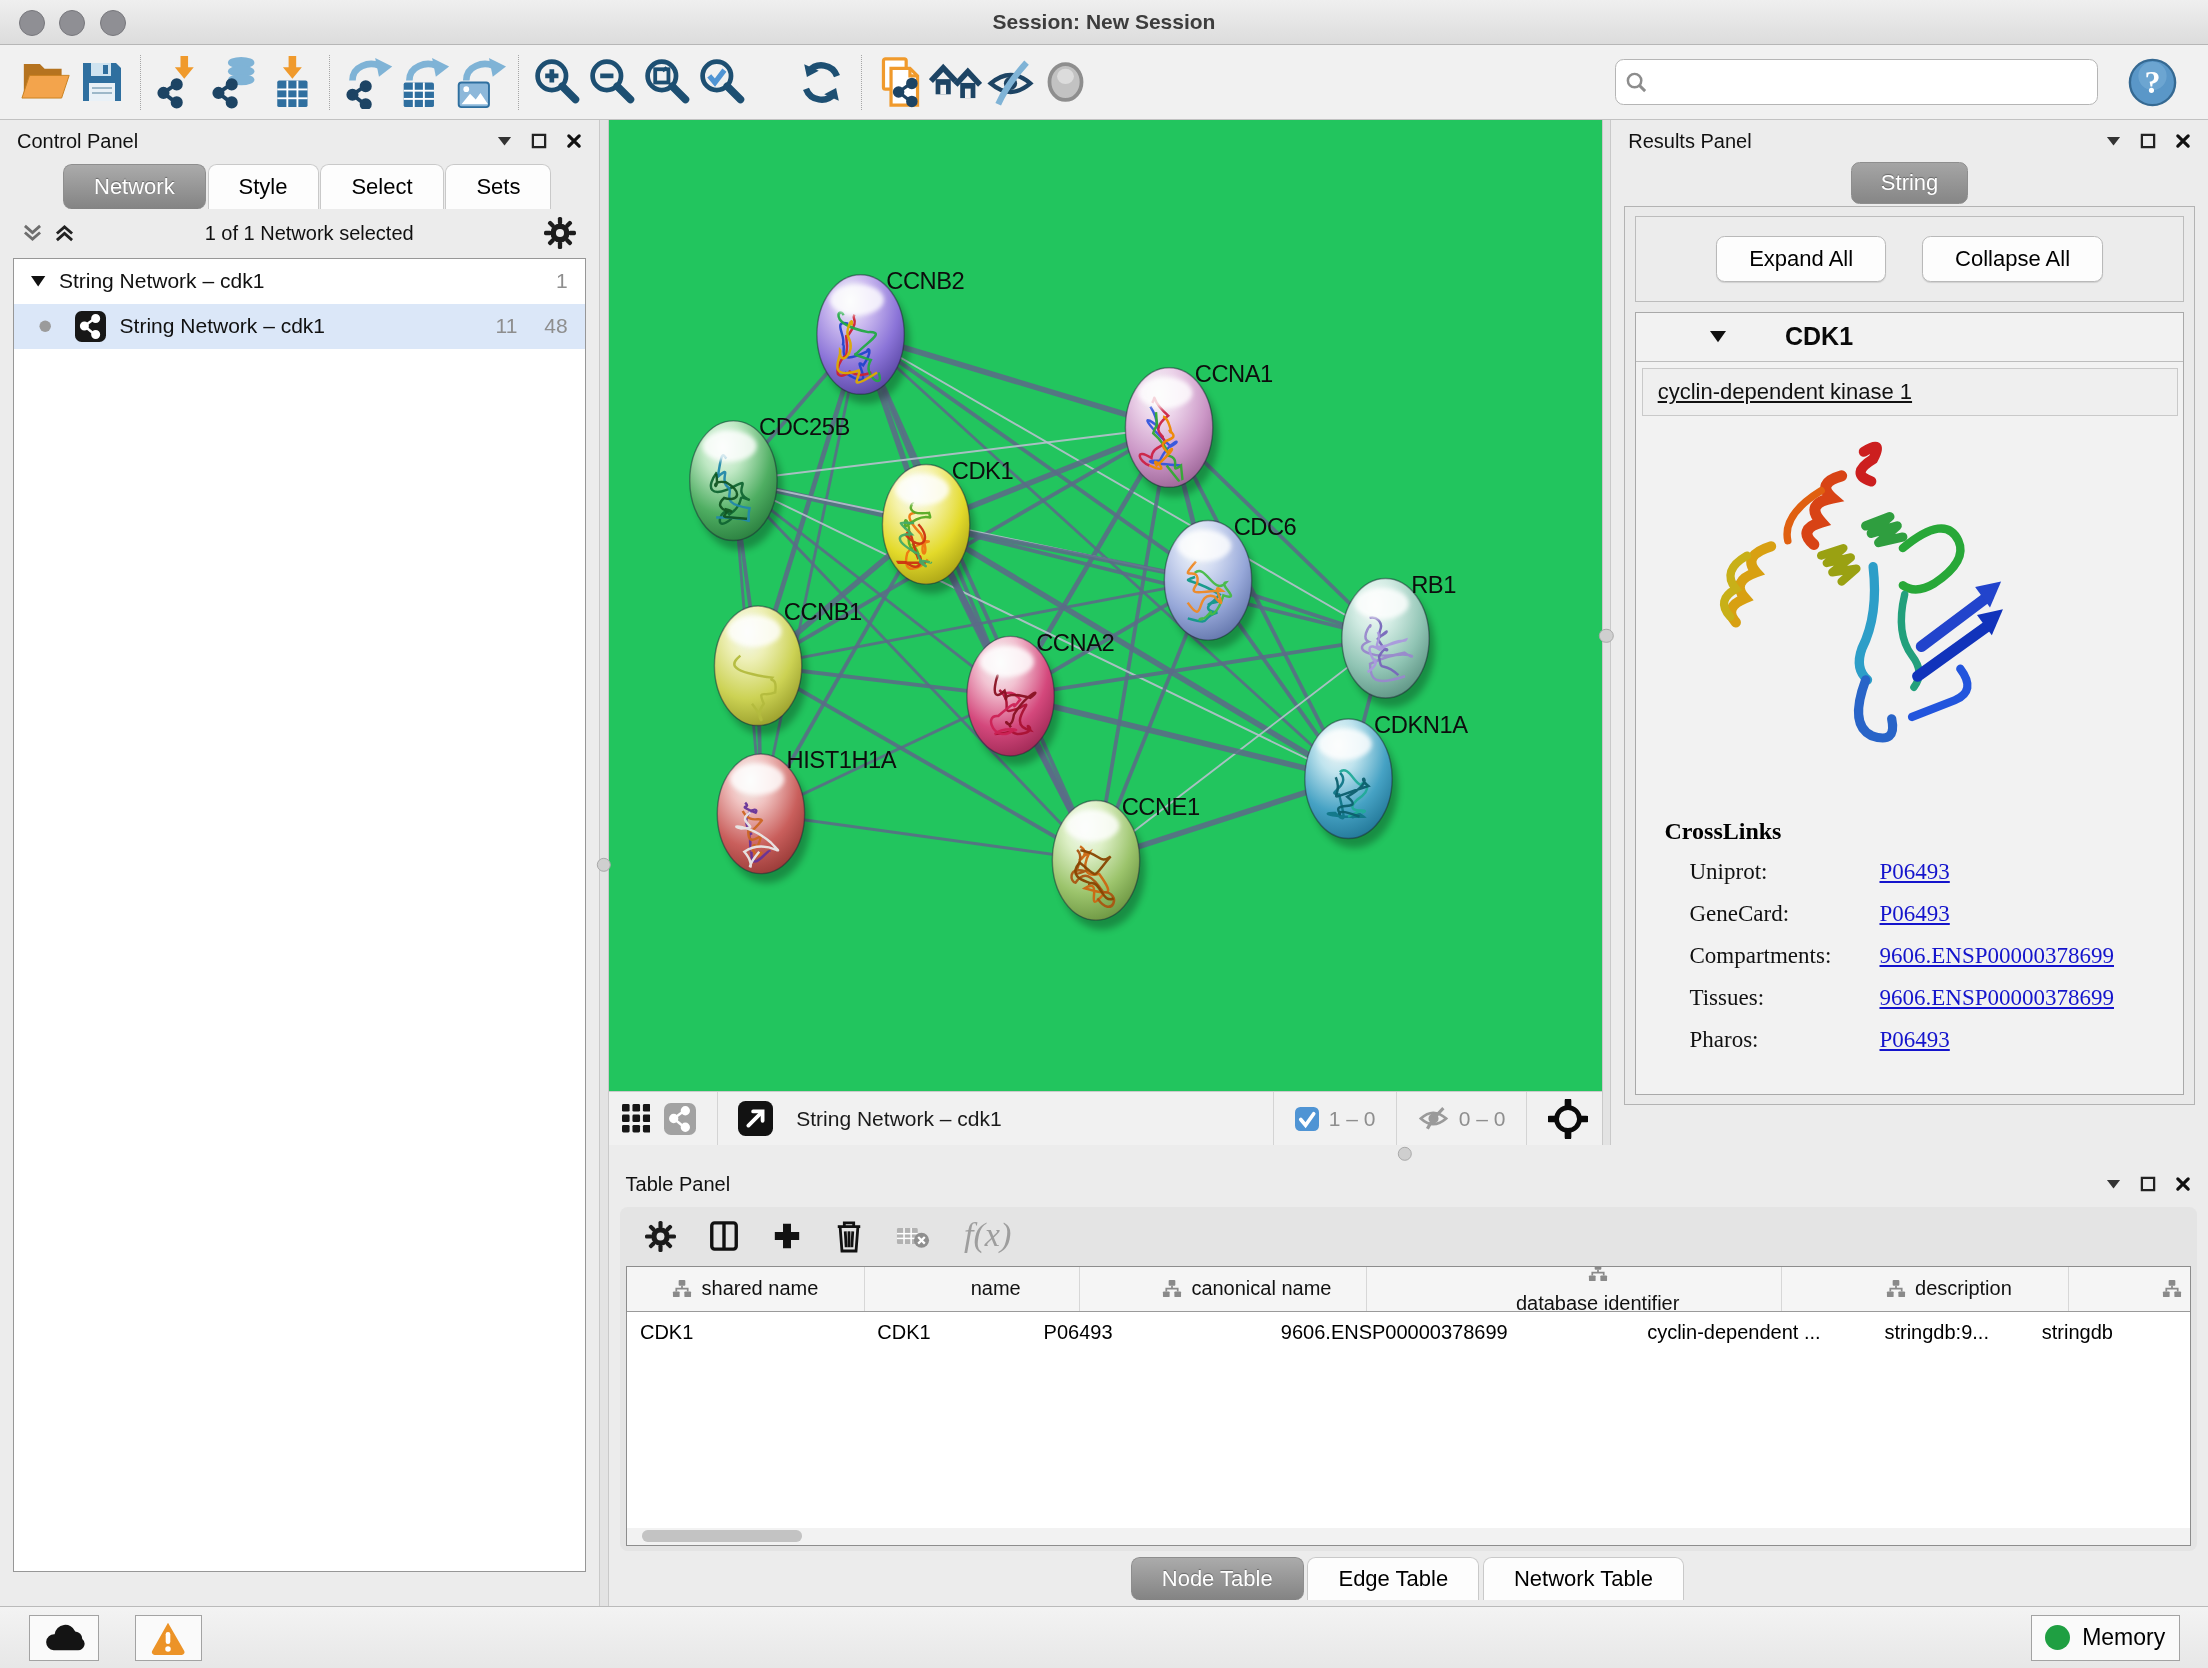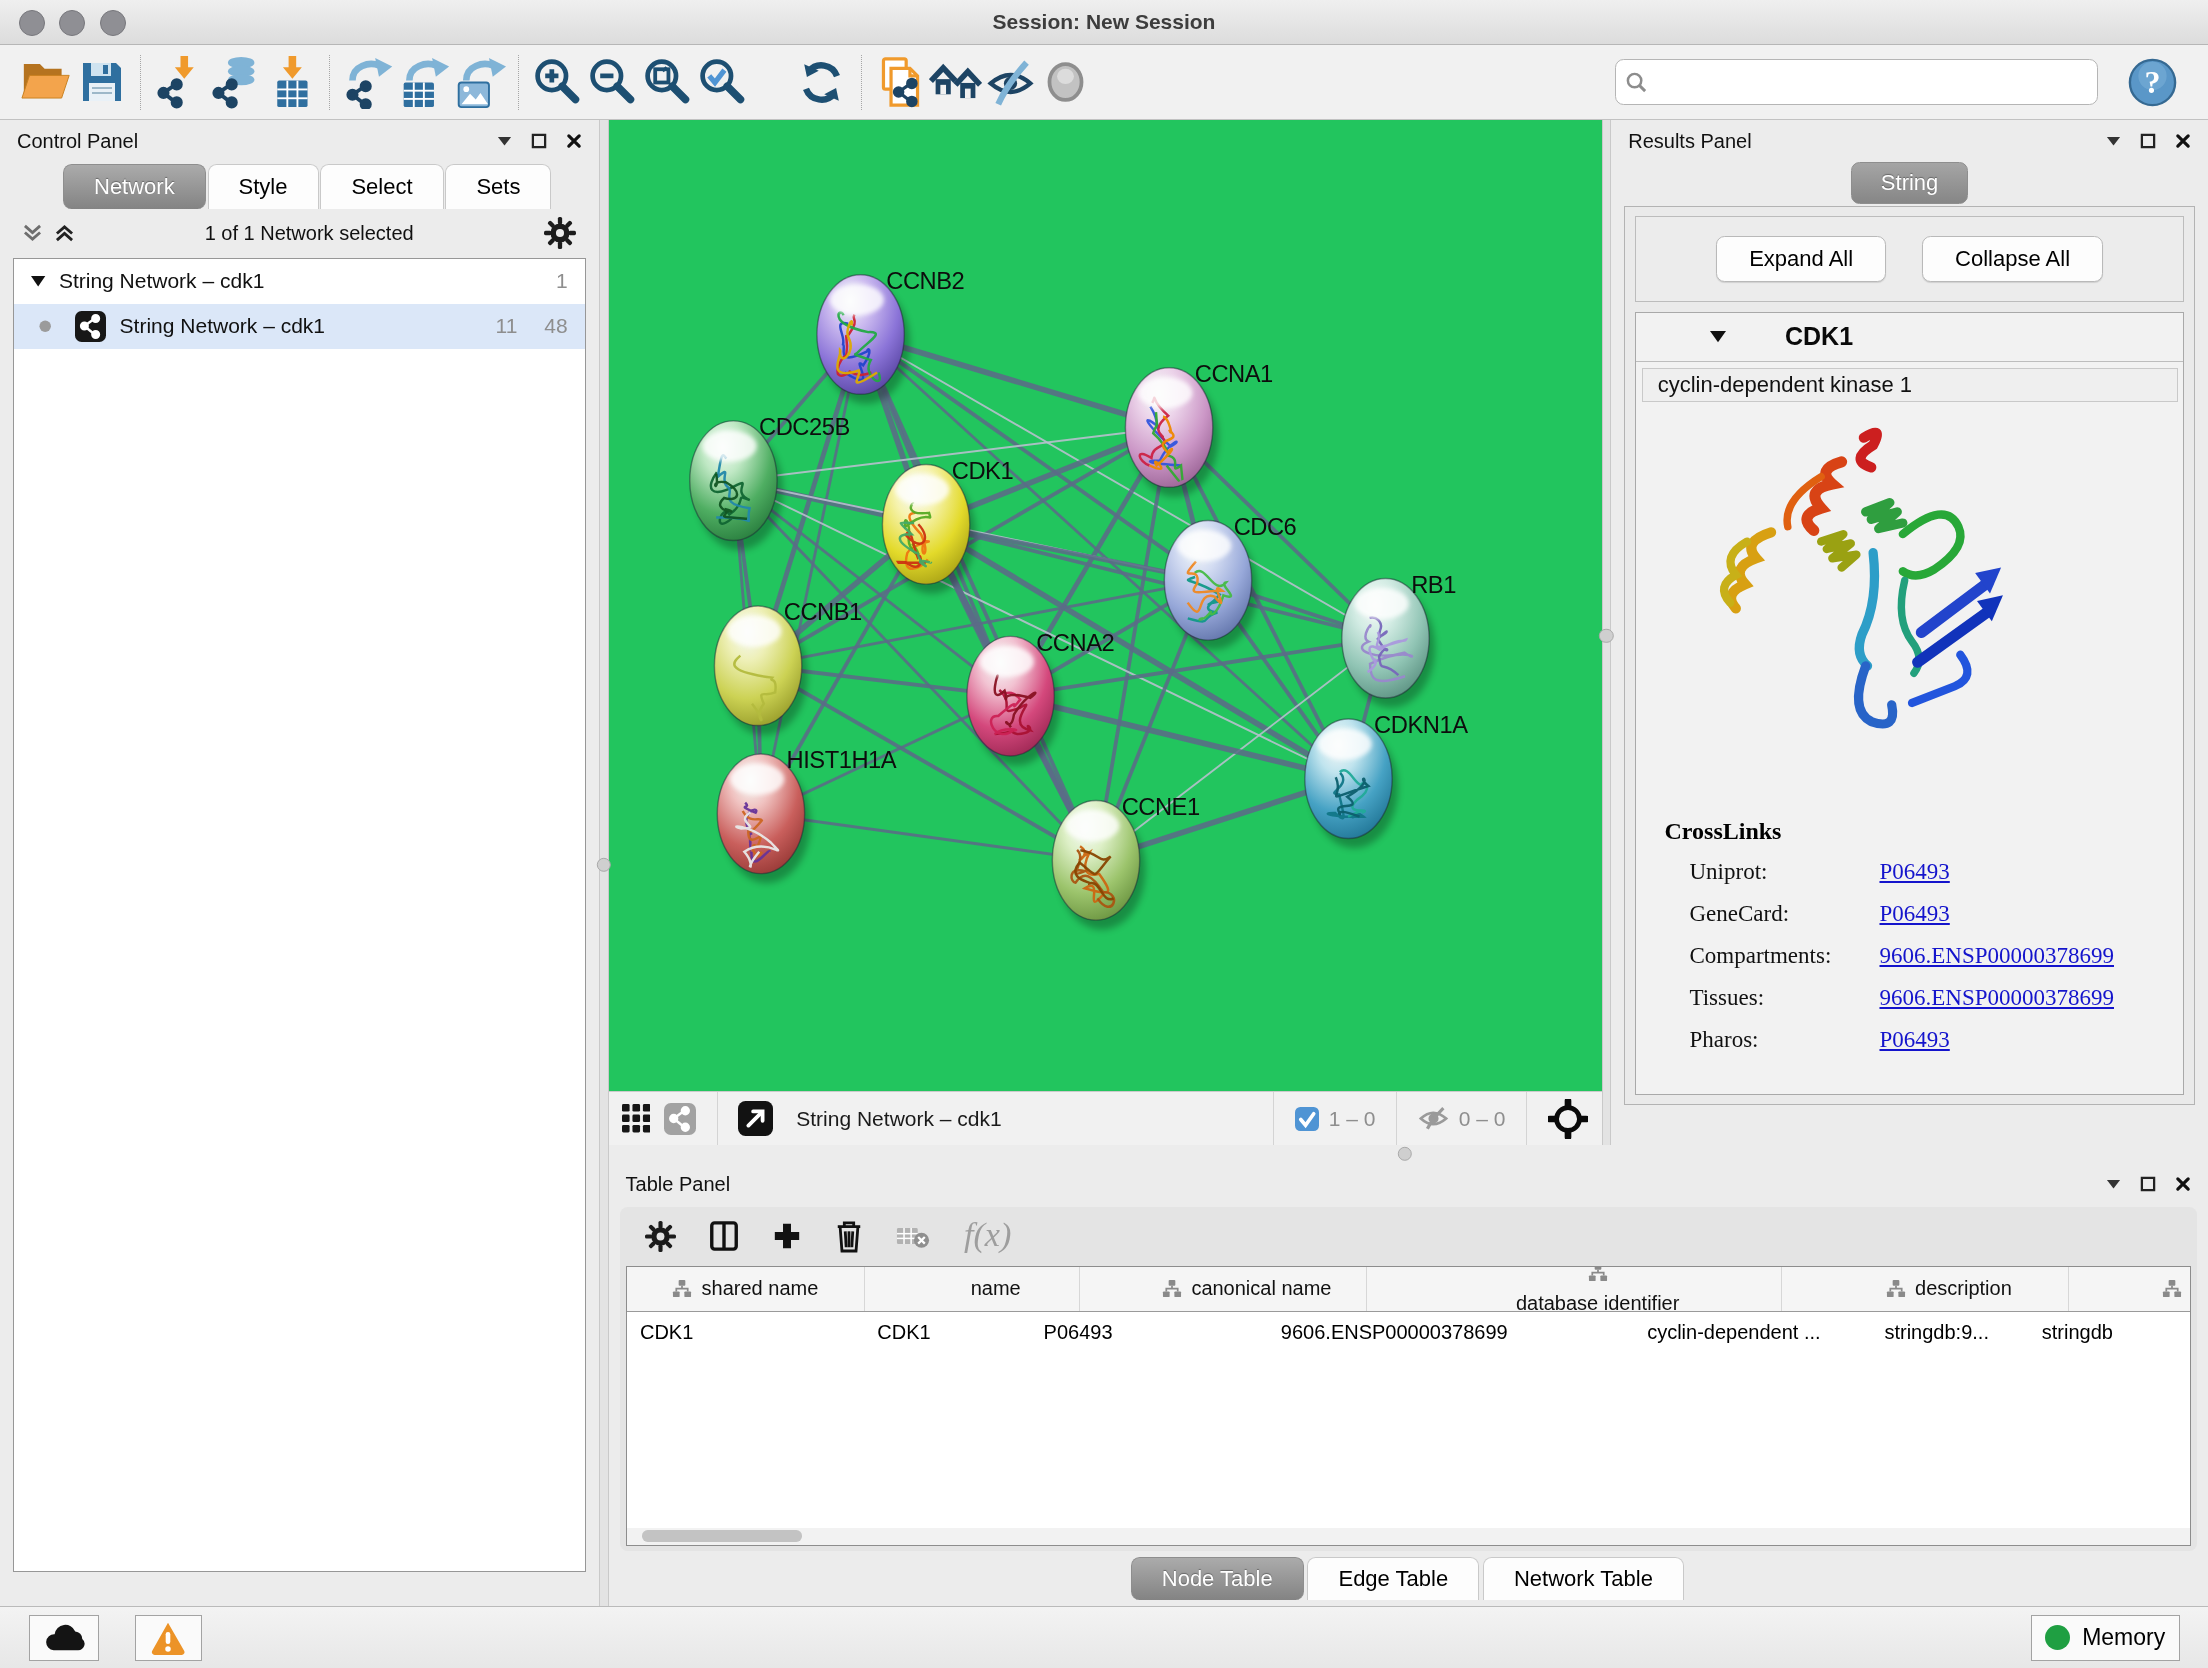--- a/index.html
+++ b/index.html
@@ -75,21 +75,21 @@
     display:flex;flex-direction:column;min-height:0;}
   .rp-buttons{margin:9.5px;border:1.9px solid #bcbcbc;background:#ececec;height:84px;flex:none;
     display:flex;align-items:center;justify-content:center;gap:36px;}
   .rp-btn{height:46px;padding:0 32px;background:#fdfdfd;border:1px solid #b9b9b9;border-radius:8.6px;
     font-size:22px;font-family:"Liberation Sans",sans-serif;color:#000;box-shadow:0 1px 1px rgba(0,0,0,.12);}
   .rp-entry{flex:1;margin:0 9.5px 9.5px 9.5px;border:1.9px solid #a9a9a9;background:#f2f2f2;display:flex;
     flex-direction:column;min-height:0;}
   .rp-entry-head{height:48px;flex:none;display:flex;align-items:center;gap:59px;padding-left:74px;
     border-bottom:1.9px solid #bdbdbd;}
   .rp-entry-name{font-size:25px;font-weight:bold;color:#0a0a0a;}
-  .rp-desc{margin:5.7px;border:1.9px solid #c9c9c9;background:#efefef;padding:3px 15px;font-size:22px;color:#111;flex:none;}
+  .rp-desc{margin:5.7px;border:1.9px solid #c9c9c9;background:#efefef;padding:10px 15px;font-size:22px;color:#111;flex:none;text-decoration:underline;}
   .rp-protein{flex:1;min-height:0;padding:13.3px 0 0 42px;}
   .crosslinks{font-family:"Liberation Serif",serif;padding:0 0 25px 28.5px;flex:none;}
   .crosslinks h3{margin:0 0 13.3px 0;font-size:24px;color:#000;}
   .cl-row{display:flex;margin:0 0 16px 25px;font-size:23px;}
   .cl-label{width:190px;color:#111;}
   .cl-link{color:#1414cc;text-decoration:underline;}
 
   
   .hsplitter{height:18px;flex:none;background:#ececec;position:relative;}
   .table-panel{flex:1;background:#ececec;display:flex;flex-direction:column;min-height:0;}

